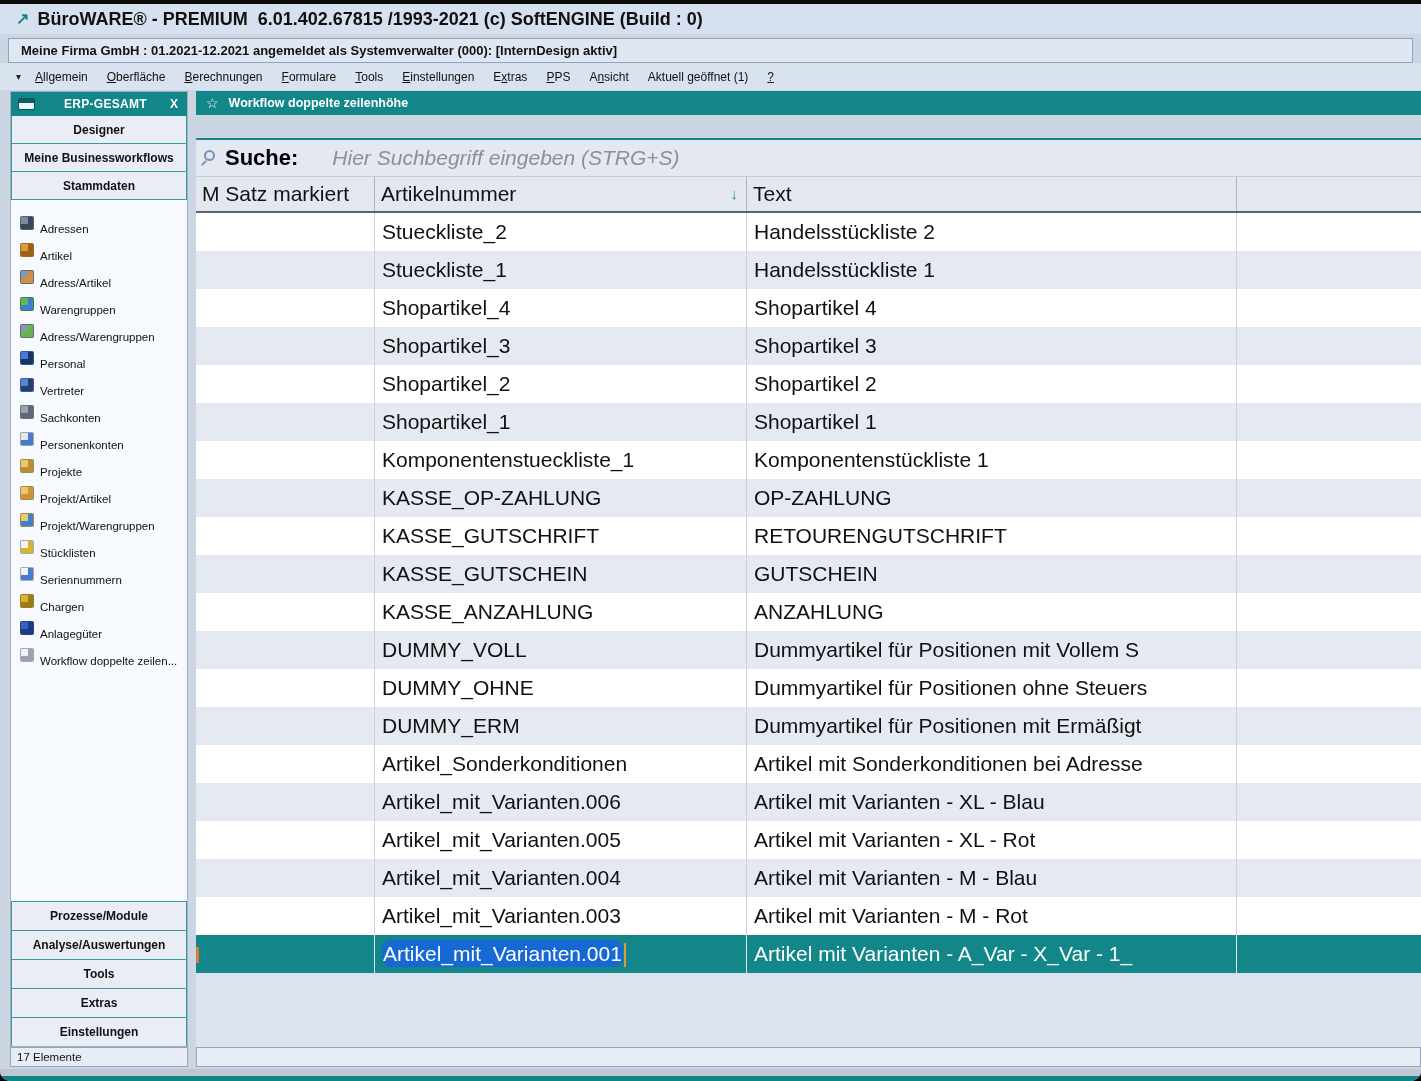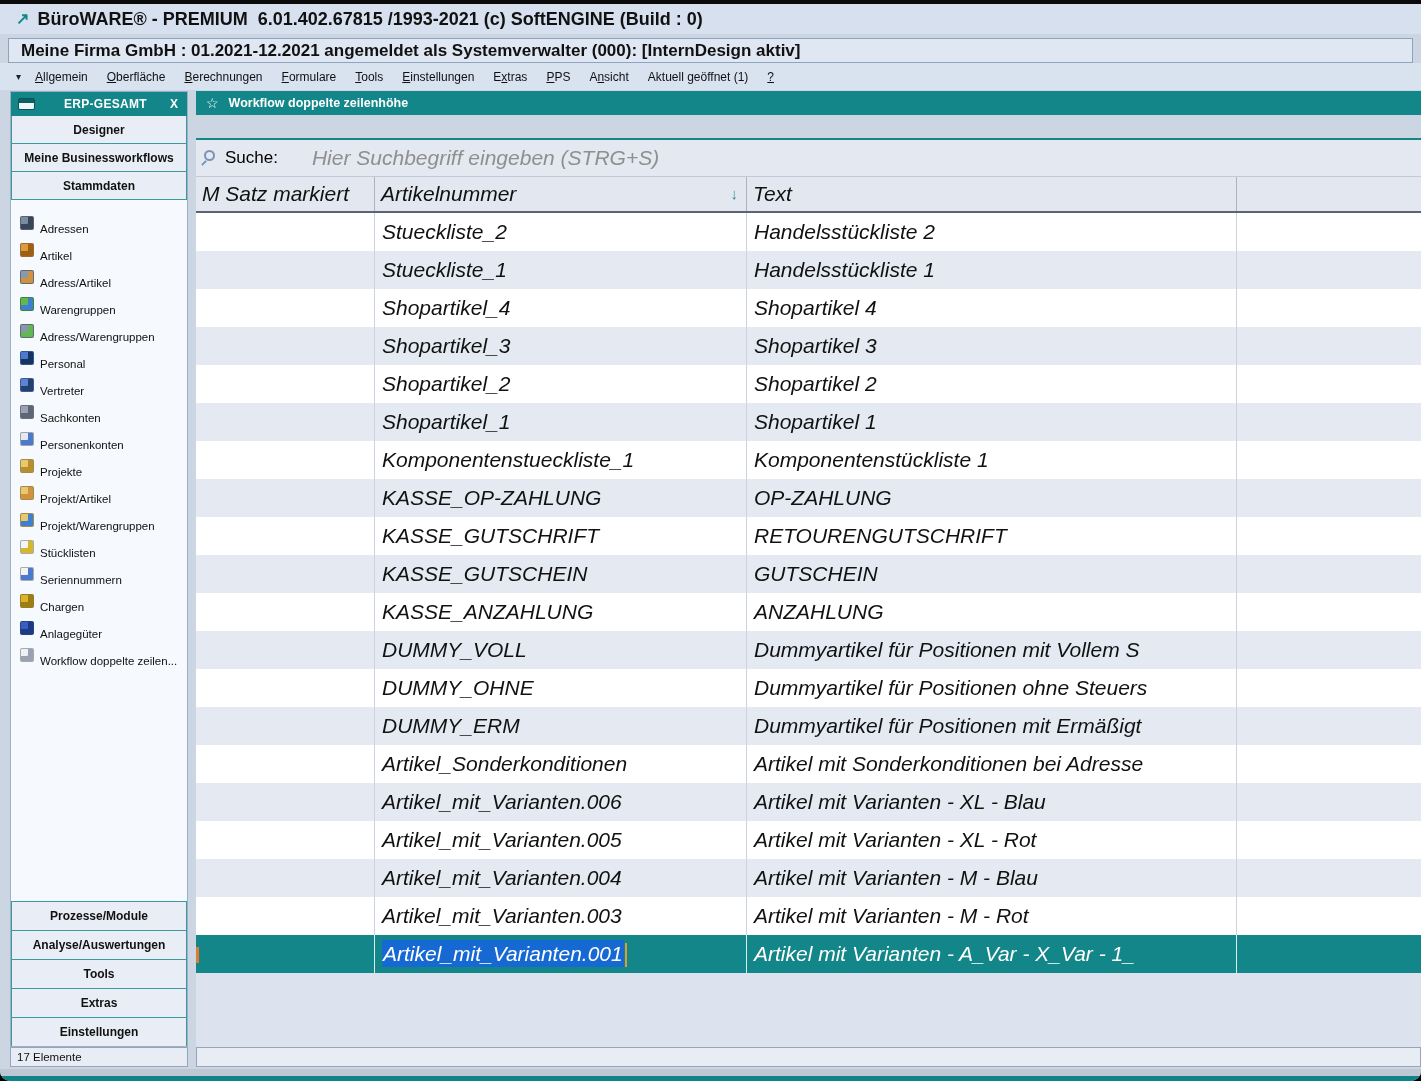--- a/index.html
+++ b/index.html
@@ -9,21 +9,21 @@
             background:#ccd5e2; border-radius:0 0 10px 10px; overflow:hidden; }
 
   
   .frame-top { position:absolute; left:0; top:0; width:100%; height:4px; background:#0a0a0a; }
   .titlebar { position:absolute; left:0; top:4px; width:100%; height:30px; background:#d7e0ee;
               display:flex; align-items:center; padding-left:16px; }
   .title-arrow { color:#128688; font-weight:bold; font-size:16px; margin-right:8px; line-height:1; }
   .titlebar .title { font-weight:bold; font-size:18px; white-space:pre; }
   .infobar { position:absolute; left:8px; top:38px; width:1405px; height:25px; background:#dfe7f3;
              border:1px solid #8fa3bd; display:flex; align-items:center; padding-left:12px; }
-  .infobar .txt { font-weight:bold; font-size:17px; }
+  .infobar .txt { font-weight:bold; font-size:13px; }
   .menubar { position:absolute; left:0; top:63px; width:100%; height:27px; background:#d9e2ef;
              display:flex; align-items:center; padding-left:16px; font-size:12px; }
   .menu-caret { font-size:10px; margin-right:14px; color:#222; }
   .menu-item { margin-right:19px; cursor:default; white-space:pre; }
   .menu-item u { text-decoration:underline; }
 
   
   .sidebar { position:absolute; left:10px; top:91px; width:178px; height:956px;
              background:#f6f9fd; border:1px solid #9fb0c4; display:flex; flex-direction:column; }
   .sb-header { height:24px; background:#128688; color:#fff; display:flex; align-items:center;
@@ -51,41 +51,41 @@
 
   
   .panel { position:absolute; left:196px; top:138px; width:1225px; height:909px;
            background:#dce3ee; border-top:2px solid #128688; }
   .searchrow { height:37px; background:#e3e8f1; border-bottom:1px solid #c3cad7;
                display:flex; align-items:center; padding-left:8px; }
   .search-icon { width:11px; height:11px; border:2px solid #7a92b8; border-radius:50%;
                  position:relative; margin-right:10px; margin-top:-6px; }
   .search-icon::after { content:""; position:absolute; width:2px; height:6px; background:#7a92b8;
                  left:-3px; top:8px; transform:rotate(45deg); }
-  .search-label { font-size:17px; color:#000; margin-right:34px; }
+  .search-label { font-size:22px; color:#000; margin-right:34px;font-weight:bold; }
   .search-input { flex:1; border:none; background:transparent; outline:none;
                   font-family:"Liberation Sans", sans-serif; font-size:21px; color:#c2410c; }
   .search-input::placeholder { font-style:italic; color:#8f8f8f; opacity:1; }
 
-  .grid-cols { display:grid; grid-template-columns:179px 372px 490px 1fr;font-style:italic; }
+  .grid-cols { display:grid; grid-template-columns:179px 372px 490px 1fr; }
   .thead { height:36px; background:#e2e7f0; border-bottom:2px solid #5c6470; }
   .th { font-size:21px; line-height:34px; white-space:nowrap; overflow:hidden; padding-left:6px;
         border-right:1px solid #aab3c0; display:flex; align-items:center; cursor:default; }
   .th:last-child { border-right:none; }
   .th .sort-arrow { margin-left:auto; padding-right:8px; color:#2a9496; font-size:15px; }
 
   .trow { height:38px; background:#fff; cursor:default; }
   .trow.alt { background:#e4e9f2; }
   .td { font-size:21px; line-height:37px; white-space:nowrap; overflow:hidden;
         border-right:1px solid #ccd3de; padding-left:7px; position:relative; }
   .td:last-child { border-right:none; }
   .trow.selected { background:#128688; color:#fff; }
   .trow.selected .td { border-right-color:#dcecec; }
   .row-marker { position:absolute; left:0; top:12px; width:3px; height:16px; background:#e07a2c; }
-  .edit-sel { background:#1668d2; color:#fff; padding:2px 1px; }
+  .edit-sel { background:#1668d2; color:#fff; padding:2px 1px;border-radius:9px; }
   .caret { display:inline-block; width:2px; height:24px; background:#e09a3c; vertical-align:middle;
            margin-left:1px; }
 
   
   .status-left { position:absolute; left:10px; top:1047px; width:178px; height:20px; background:#e8edf5;
                  border:1px solid #96a5bb; font-size:11.5px; line-height:18px; padding-left:6px; }
   .status-right { position:absolute; left:196px; top:1047px; width:1225px; height:20px; background:#e8edf5;
                  border:1px solid #96a5bb; }
   .bottom-strip { position:absolute; left:0; top:1069px; width:100%; height:7px; background:#bfc6d4; }
   .frame-bottom { position:absolute; left:0; top:1076px; width:100%; height:5px; background:#0f8486; }

